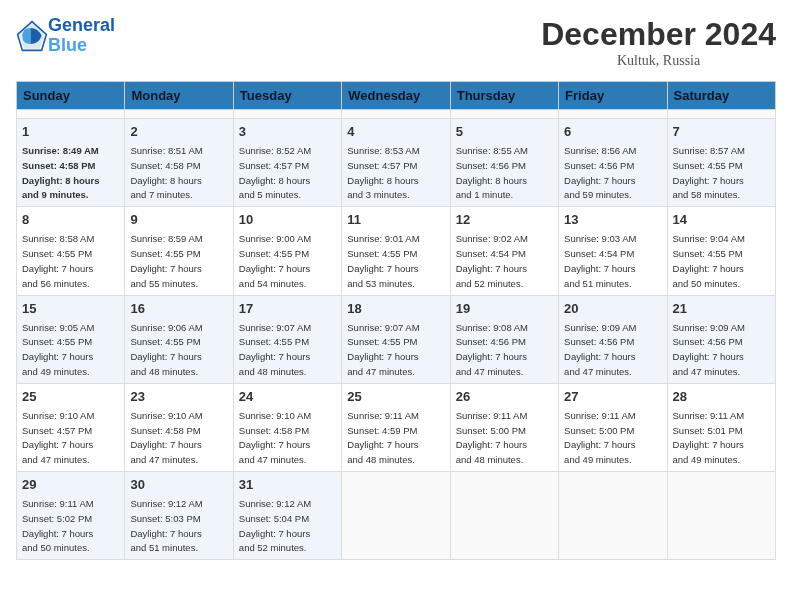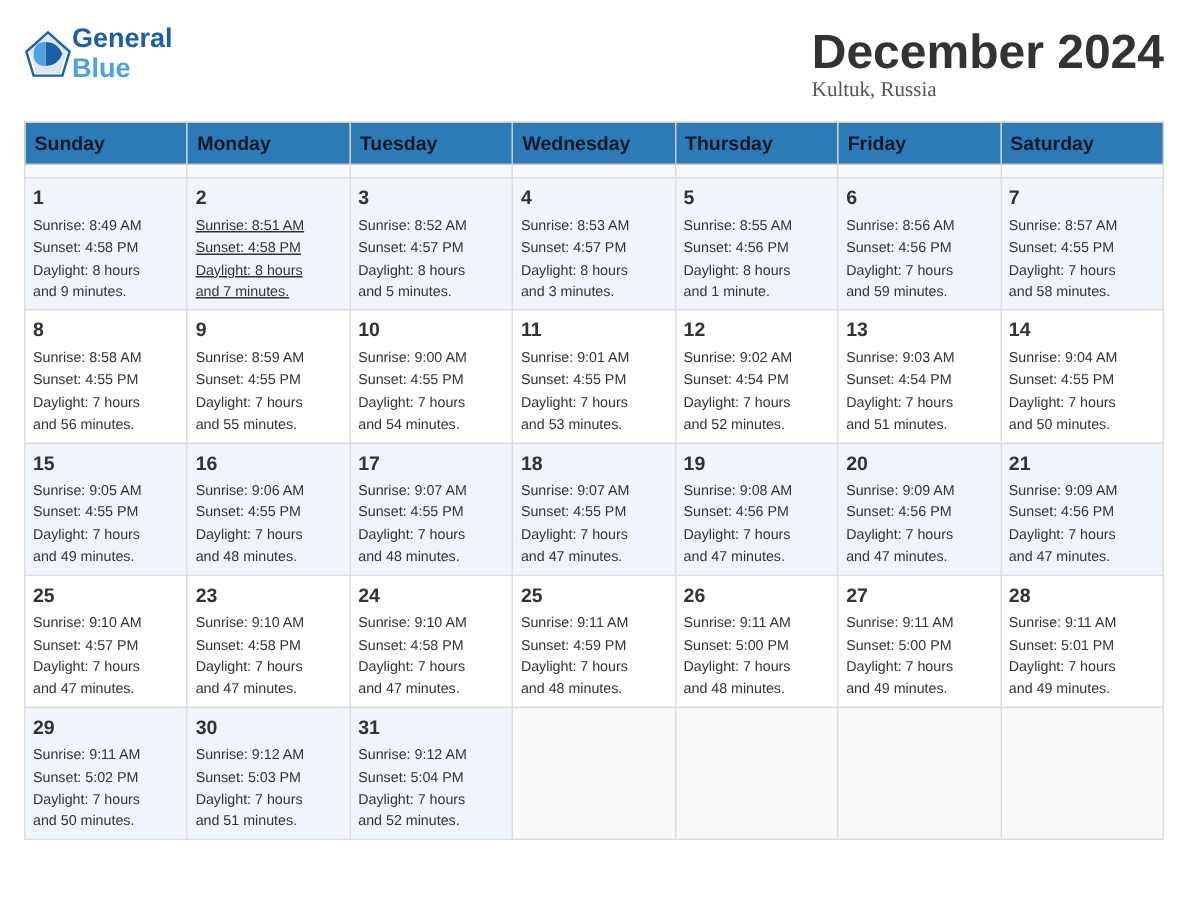--- a/index.html
+++ b/index.html
@@ -28,21 +28,21 @@
       line-height: 1.1;
     }
     .logo-text span {
       color: #1a5fa8;
     }
     .logo-icon {
       width: 32px;
       height: 32px;
     }
     .title-block {
-      text-align: left;
+      text-align: center;
     }
     .month-title {
       font-size: 32px;
       font-weight: bold;
       color: #333;
     }
     .subtitle {
       font-size: 14px;
       color: #555;
       font-family: Liberation Serif, serif;
@@ -129,25 +129,25 @@
   <tr>
         <td class="empty-cell"></td>
         <td class="empty-cell"></td>
         <td class="empty-cell"></td>
         <td class="empty-cell"></td>
         <td class="empty-cell"></td>
         <td class="empty-cell"></td>
         <td class="empty-cell"></td>
       </tr>
       <tr>
-        <td><span class="day-number">1</span><span class="day-info" style="white-space: pre-line;">Sunrise: 8:49 AM
+        <td><span class="day-number">1</span><span class="day-info" style="white-space: pre-line; font-weight: bold;">Sunrise: 8:49 AM
 Sunset: 4:58 PM
 Daylight: 8 hours
 and 9 minutes.</span></td>
-        <td><span class="day-number">2</span><span class="day-info" style="white-space: pre-line; text-decoration: underline;">Sunrise: 8:51 AM
+        <td><span class="day-number">2</span><span class="day-info" style="white-space: pre-line;">Sunrise: 8:51 AM
 Sunset: 4:58 PM
 Daylight: 8 hours
 and 7 minutes.</span></td>
         <td><span class="day-number">3</span><span class="day-info" style="white-space: pre-line;">Sunrise: 8:52 AM
 Sunset: 4:57 PM
 Daylight: 8 hours
 and 5 minutes.</span></td>
         <td><span class="day-number">4</span><span class="day-info" style="white-space: pre-line;">Sunrise: 8:53 AM
 Sunset: 4:57 PM
 Daylight: 8 hours

